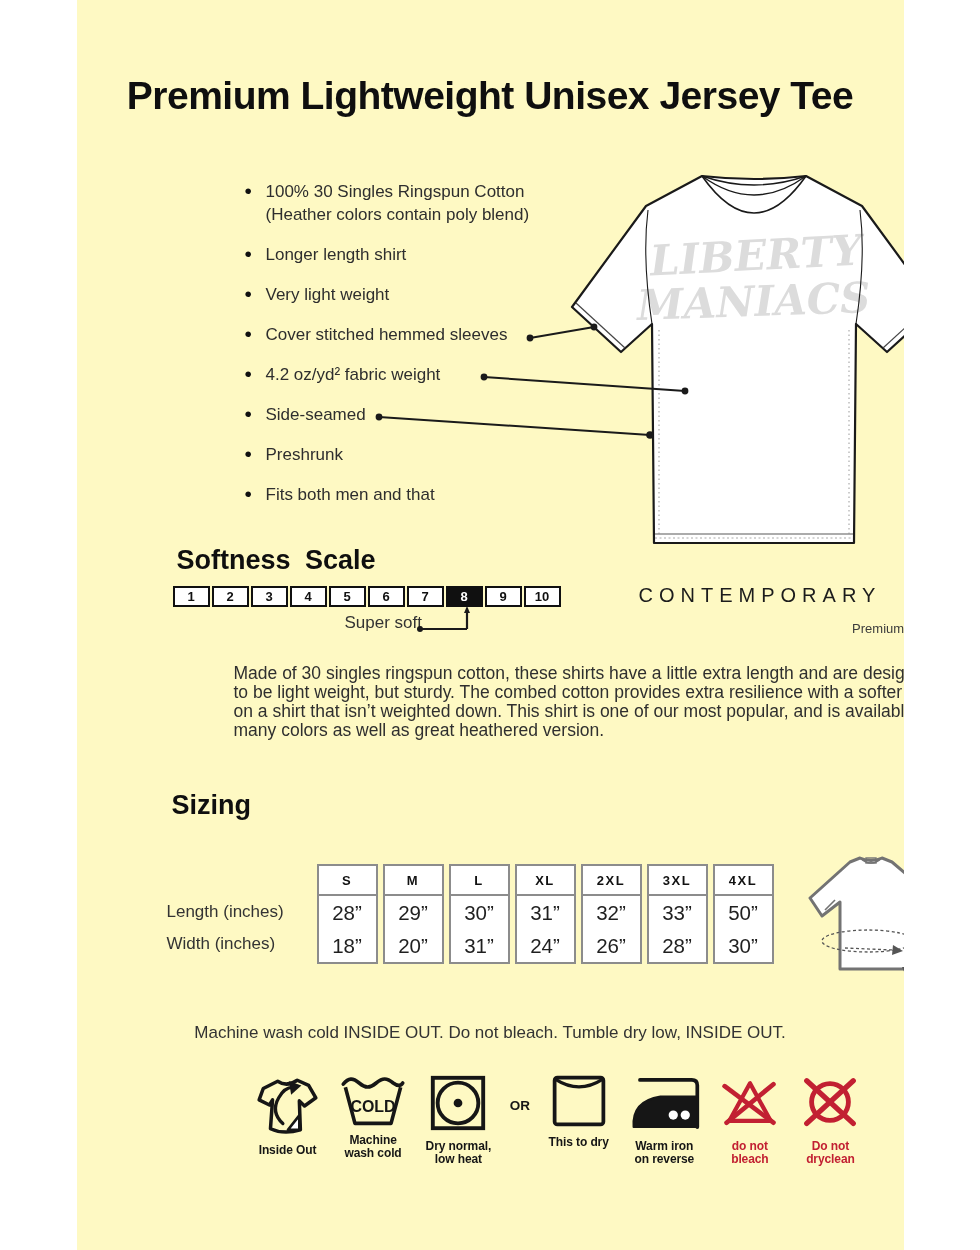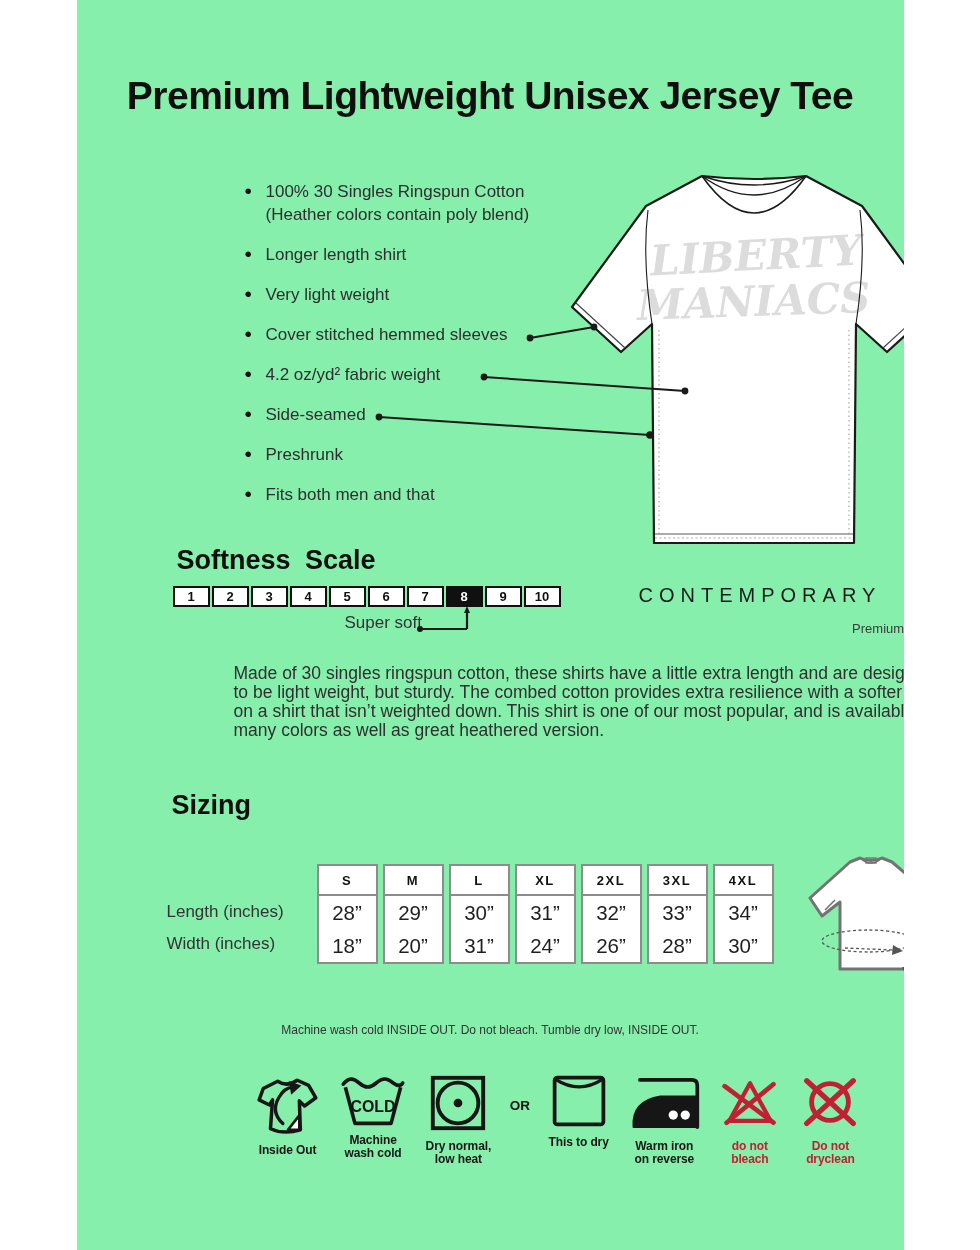--- a/index.html
+++ b/index.html
@@ -1,19 +1,19 @@
 <!DOCTYPE html>
 <html><head>
 <meta charset="utf-8">
 <style>
   * { margin:0; padding:0; box-sizing:border-box; }
   html,body { background:#fff; }
   .page {
     position:relative; width:827px; height:1250px; margin:0 auto;
-    background:#86efac; overflow:hidden;
+    background:#fef9c3; overflow:hidden;
     font-family:"Liberation Sans", sans-serif; color:#222;
   }
   
   .title {
     position:absolute; left:0; right:0; top:74px;
     text-align:center; font-size:39px; font-weight:800;
     letter-spacing:-0.5px; color:#0f0f0f;
   }
   
   .features {
@@ -76,21 +76,21 @@
     font-size:13px; font-weight:700; letter-spacing:1.5px; color:#111;
   }
   .size-val {
     height:33px; display:flex; align-items:center; justify-content:center;
     font-size:20.5px; color:#1f1f1f;
   }
   .size-diagram { position:absolute; left:728px; top:836px; }
   
   .care-text {
     position:absolute; left:0; right:0; top:1023px;
-    text-align:center; font-size:12px; color:#333;
+    text-align:center; font-size:17px; color:#333;
   }
   .care-row {
     position:absolute; left:178px; top:1072px; width:608px;
     display:flex; justify-content:space-between; align-items:flex-start;
   }
   .care-item { display:flex; flex-direction:column; align-items:center; }
   .care-item svg { display:block; }
   .care-label {
     margin-top:6px; font-size:12px; font-weight:700; line-height:13px;
     text-align:center; color:#161616; white-space:pre-line; letter-spacing:-0.1px;
@@ -219,21 +219,21 @@
       <div class="size-val">32”</div>
       <div class="size-val">26”</div>
     </div>
     <div class="size-col">
       <div class="size-head">3XL</div>
       <div class="size-val">33”</div>
       <div class="size-val">28”</div>
     </div>
     <div class="size-col">
       <div class="size-head">4XL</div>
-      <div class="size-val">34”</div>
+      <div class="size-val">50”</div>
       <div class="size-val">30”</div>
     </div>
   </div>
 
   <svg class="size-diagram" width="212" height="152" viewBox="0 0 212 152">
     <path d="M55,22 Q66,27 77,22 L87,26 L129,62 L117,80 L107,66 L107,133 L35,133 L35,66 L17,80 L5,62 L45,26 Z" fill="#ffffff" stroke="#737373" stroke-width="3" stroke-linejoin="round"></path>
     <path d="M55,22 Q66,32 77,22" fill="none" stroke="#737373" stroke-width="1.6"></path>
     <rect x="61" y="22" width="10" height="5" fill="none" stroke="#737373" stroke-width="1.4"></rect>
     <line x1="20" y1="74" x2="30" y2="64" stroke="#737373" stroke-width="1.6"></line>
     <line x1="124" y1="74" x2="112" y2="64" stroke="#737373" stroke-width="1.6"></line>

